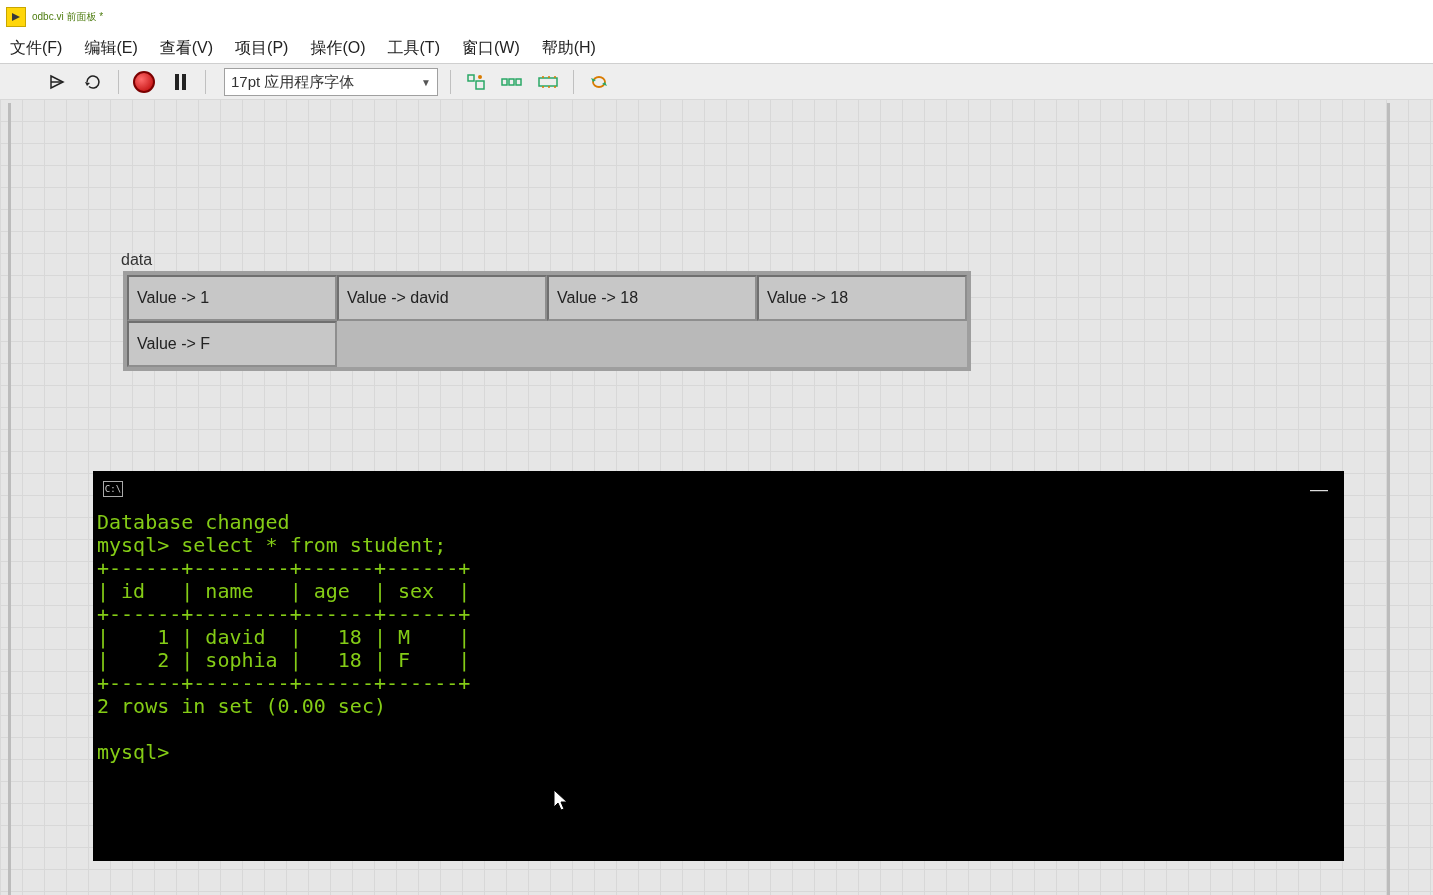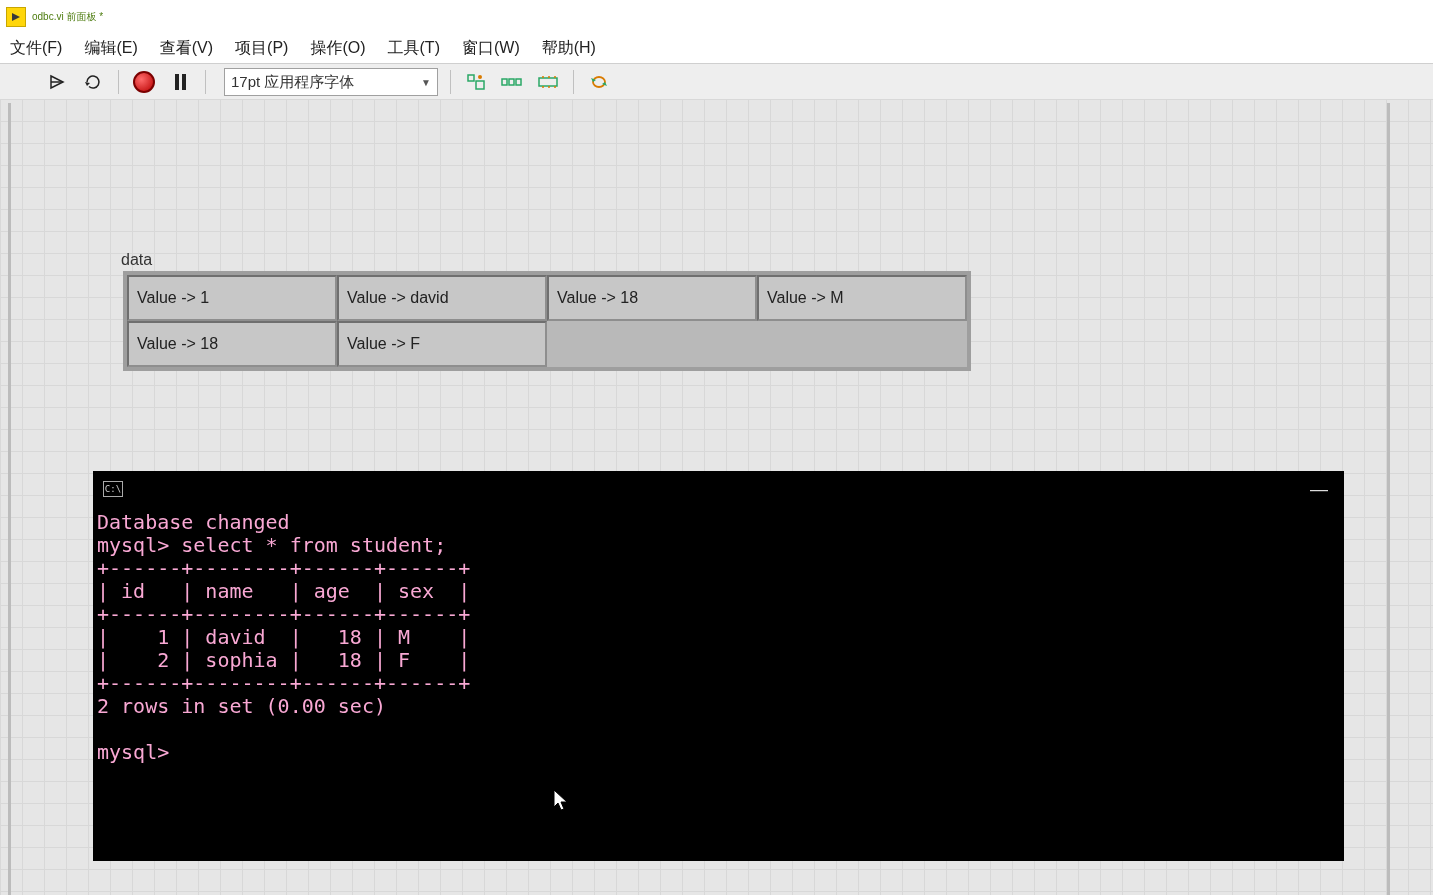--- a/index.html
+++ b/index.html
@@ -36,21 +36,21 @@
   .data-label{position:absolute;left:110px;top:148px;font-size:16px;color:#333;}
   .data-grid{position:absolute;left:112px;top:168px;border:4px solid #9e9e9e;background:#b9b9b9;display:grid;grid-template-columns:210px 210px 210px 210px;grid-auto-rows:46px;padding:0;}
   .data-cell{background:#c7c7c7;border:2px solid #8e8e8e;border-top-color:#6f6f6f;border-left-color:#6f6f6f;display:flex;align-items:center;padding:0 8px;font-size:16px;color:#222;}
 
   
   .cmd{position:absolute;left:82px;top:368px;right:43px;height:390px;background:#000;}
   .cmd-title{height:36px;display:flex;align-items:center;padding:0 10px;color:#fff;font-size:16px;white-space:pre;}
   .cmd-title .cmd-icon{width:18px;height:14px;border:1px solid #aaa;margin-right:8px;display:flex;align-items:center;justify-content:center;font-size:9px;font-family:monospace;color:#ccc;}
   .cmd-title .spacer{flex:1;}
   .cmd-title .min{width:30px;text-align:center;color:#ddd;font-size:18px;line-height:14px;}
-  .cmd-body{padding:4px 4px;font-family:"NSimSun","SimSun","Consolas",monospace;font-size:20px;line-height:23px;color:#f9a8d4;white-space:pre;}
+  .cmd-body{padding:4px 4px;font-family:"NSimSun","SimSun","Consolas",monospace;font-size:20px;line-height:23px;color:#84cc16;white-space:pre;}
 
   
   .cursor{position:absolute;left:542px;top:686px;pointer-events:none;}
   .cursor svg{width:18px;height:24px;filter:drop-shadow(0 0 1px #000);}
 </style>
 </head>
 <body>
 
 <div class="window">
 
@@ -135,21 +135,20 @@
 
   <div class="panel">
     <div class="panel-inner">
 
       <div class="data-label">data</div>
 
       <div class="data-grid">
         <div class="data-cell">Value -&gt; 1</div>
         <div class="data-cell">Value -&gt; david</div>
         <div class="data-cell">Value -&gt; 18</div>
-        <div class="data-cell">Value -&gt; M</div>
         <div class="data-cell">Value -&gt; 18</div>
         <div class="data-cell">Value -&gt; F</div>
       </div>
 
       <div class="cmd">
         <div class="cmd-title">
           <div class="cmd-icon">C:\</div>
           <div class="spacer"></div>
           <div class="min">—</div>
         </div>

